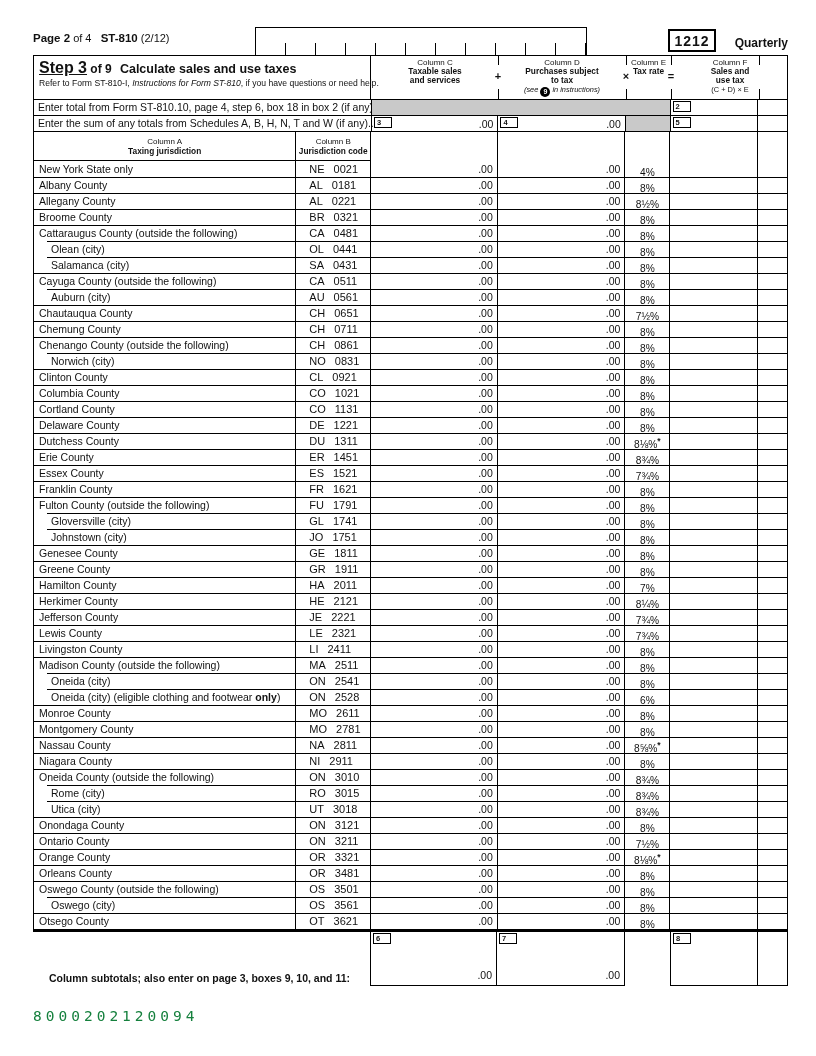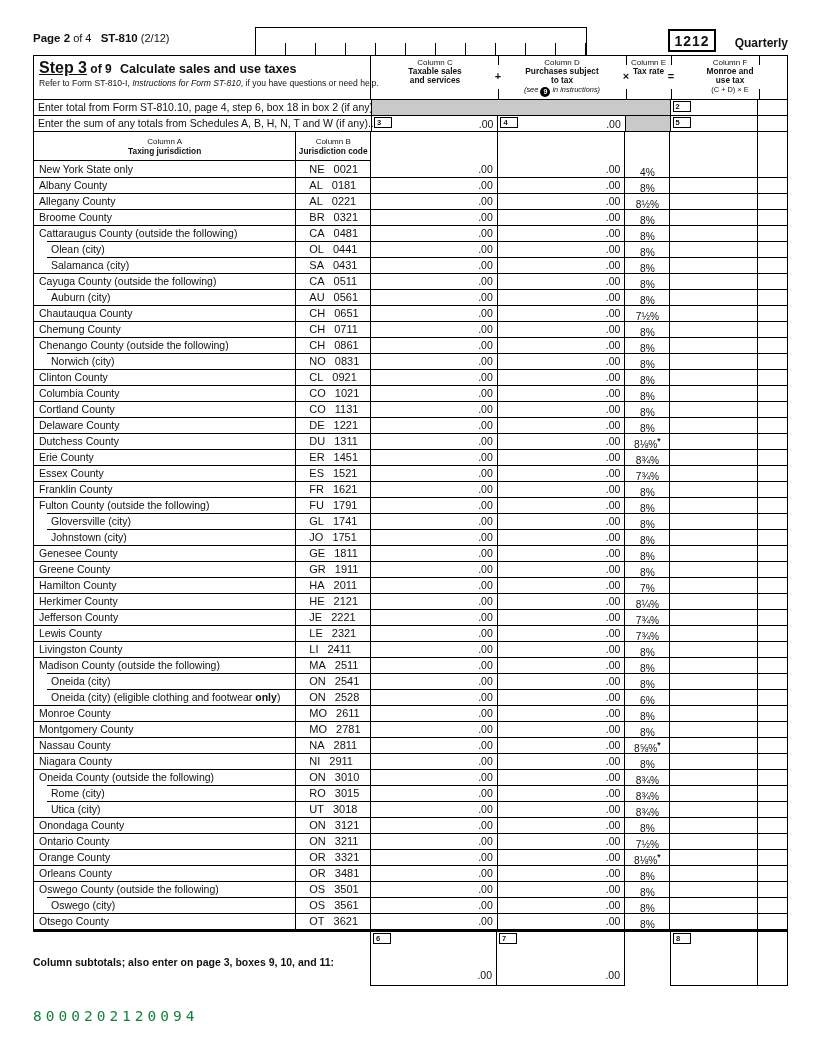--- a/index.html
+++ b/index.html
@@ -73,21 +73,21 @@
   .c-code { width:75px; border-left:1px solid #000; display:flex; gap:9px; padding-left:13px; font-size:11px; }
   .c-amt { width:127px; border-left:1px solid #000; text-align:right; padding-right:4px; font-size:10.5px; }
   .c-amt2 { width:128px; border-left:1px solid #000; text-align:right; padding-right:4px; font-size:10.5px; }
   .c-rate { width:45px; border-left:1px solid #000; text-align:center; font-size:10.2px; white-space:nowrap; }
   .c-rate sup { font-weight:bold; font-size:8.5px; }
   .c-f { width:88px; border-left:1px solid #000; }
   .c-strip { width:30px; border-left:1px solid #000; }
 
   
   .subzone { left:33px; top:932px; width:755px; height:58px; }
-  .sub-label { position:absolute; left:0; top:24px; width:333px; text-align:left; font-weight:bold; font-size:10.5px; }
+  .sub-label { position:absolute; left:0; top:40px; width:333px; text-align:center; font-weight:bold; font-size:10.5px; }
   .subbox { position:absolute; top:0; height:54px; border:1px solid #000; border-top:none; background:#fff; }
   .sb-c { left:337px; width:127px; }
   .sb-d { left:464px; width:128px; border-left:none; }
   .sb-f { left:637px; width:118px; }
   .sb-f .inner-div { position:absolute; top:0; right:29px; width:1px; height:100%; background:#000; }
 
   .footer-num { left:33px; top:1008px; font-family:"DejaVu Sans Mono", monospace; font-size:14.5px; letter-spacing:4px; color:#15803d; }
 </style>
 </head>
 <body>
@@ -136,21 +136,21 @@
     <div class="op op-times">×</div>
 
     <div class="colhead ch-e">
       <div class="cn">Column E</div>
       <div class="cb">Tax rate</div>
     </div>
     <div class="op op-eq">=</div>
 
     <div class="colhead ch-f">
       <div class="cn">Column F</div>
-      <div class="cb">Monroe and</div>
+      <div class="cb">Sales and</div>
       <div class="cb">use tax</div>
       <div class="cn" style="font-size:7.4px">(C + D) × E</div>
     </div>
 
     <div class="hsep" style="left:464px; top:0; height:9px;"></div>
     <div class="hsep" style="left:464px; bottom:0; height:10px;"></div>
     <div class="hsep" style="left:592px; top:0; height:9px;"></div>
     <div class="hsep" style="left:592px; bottom:0; height:10px;"></div>
     <div class="hsep" style="left:637px; top:0; height:9px;"></div>
     <div class="hsep" style="left:637px; bottom:0; height:10px;"></div>

